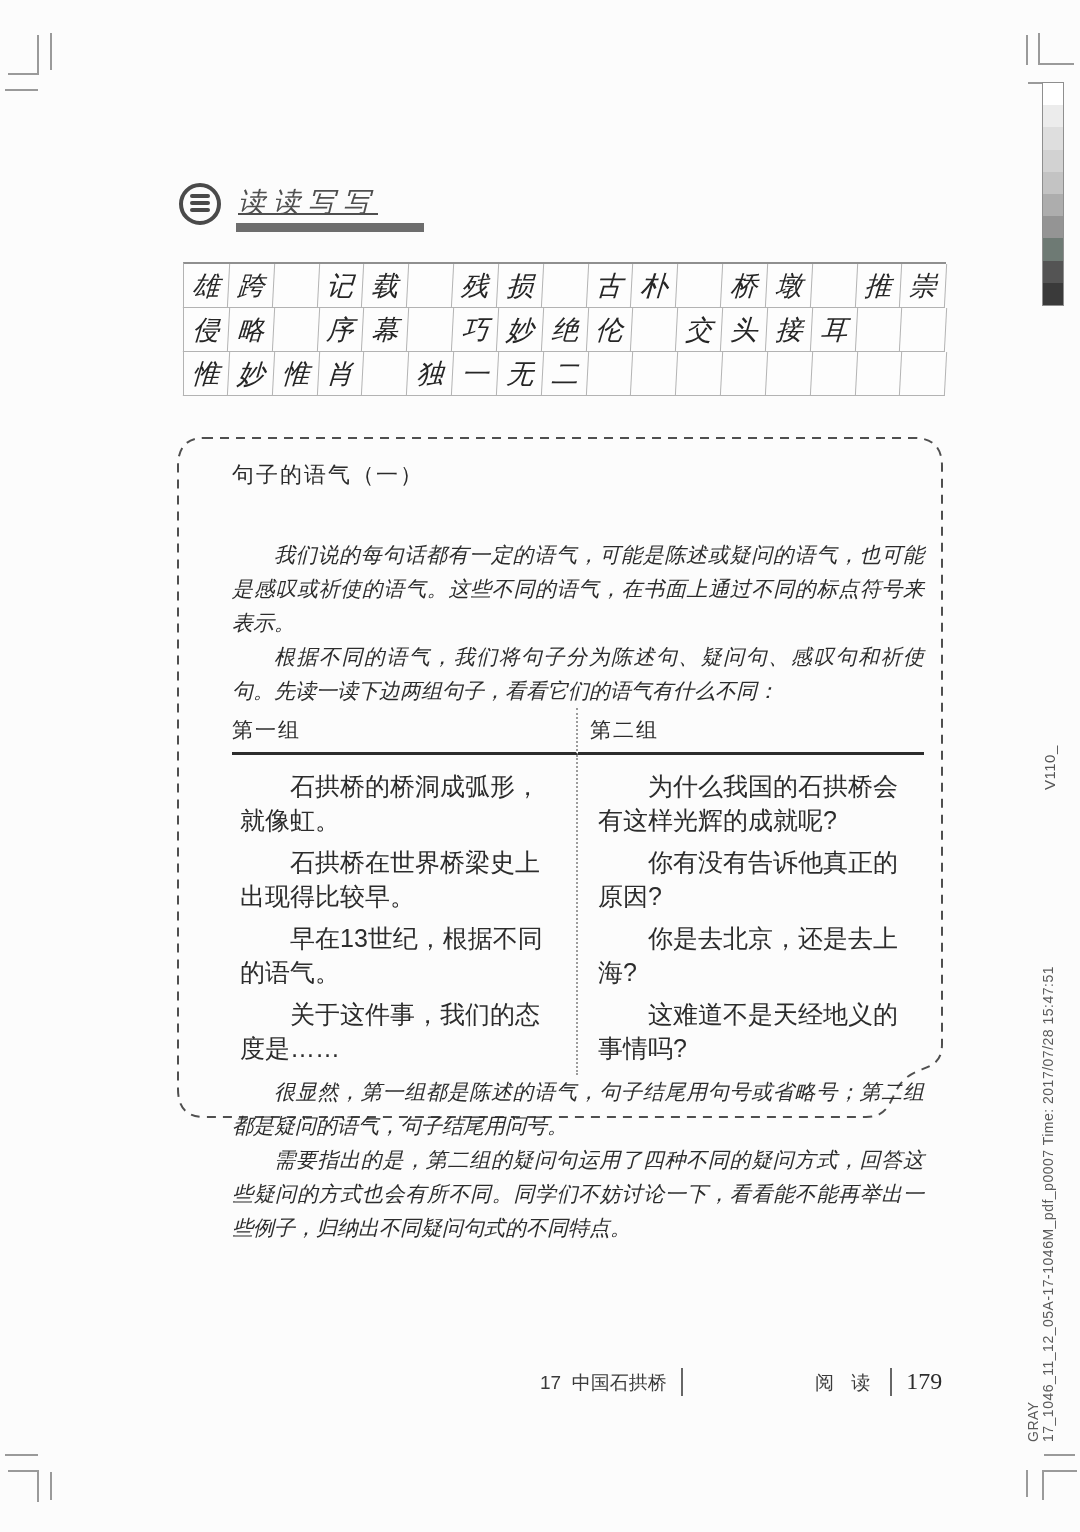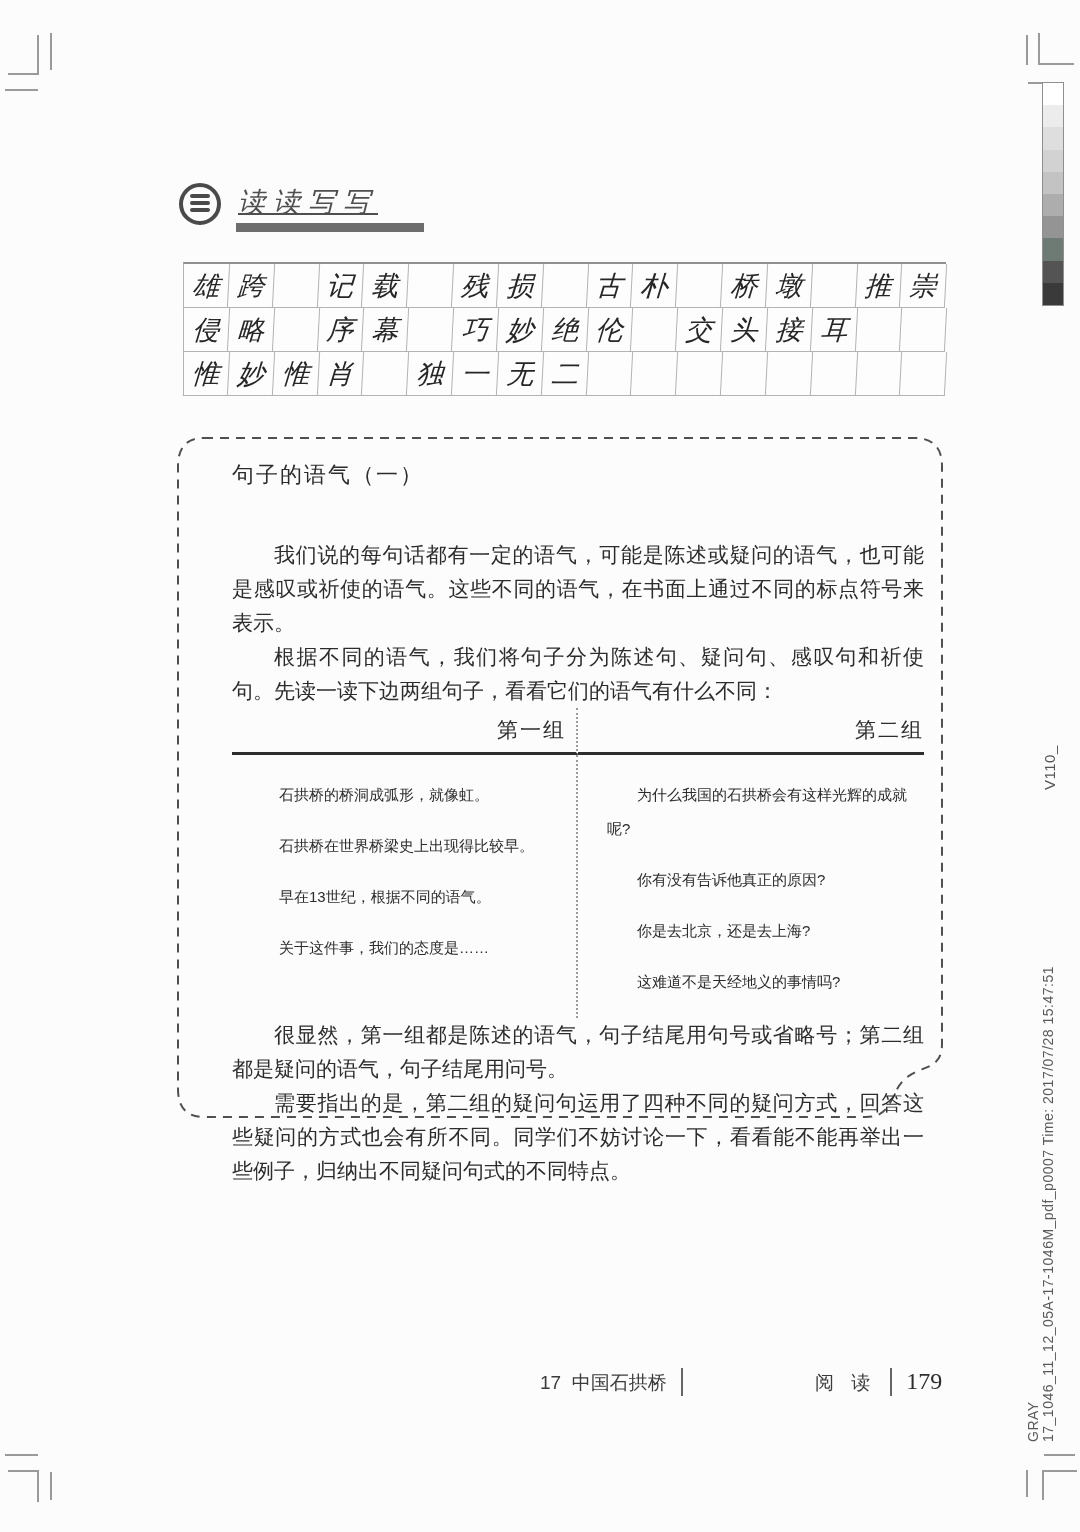--- a/index.html
+++ b/index.html
@@ -53,28 +53,28 @@
     transform:skewX(-3deg);
   }
 
   
   .tonebox-svg{position:absolute;left:176px;top:436px;}
   .tonebox{
     position:absolute;left:176px;top:436px;width:768px;height:681px;
     box-sizing:border-box;padding:24px 20px 0 56px;
   }
   .box-title{font-size:22px;line-height:30px;margin:0 0 48px 0;color:#2b2b2b;letter-spacing:2px;}
-  .para{font-size:21px;line-height:34px;text-indent:2em;text-align:justify;margin:0;color:#2c2c2c;}
+  .para{font-size:21px;line-height:34px;text-indent:2em;text-align:justify;margin:0;color:#2c2c2c;font-style:italic;}
   .gt{display:grid;grid-template-columns:1fr 1fr;}
   .gt-h{
-    text-align:right;font-size:21px;padding:8px 0 8px 0;color:#2c2c2c;
+    text-align:left;font-size:21px;padding:8px 0 8px 0;color:#2c2c2c;
     border-bottom:3px solid #2d2d2d;letter-spacing:2px;
   }
   .gt-c{padding-top:6px;padding-bottom:2px;}
-  .gt-c p{margin:17px;font-size:15px;line-height:34px;text-indent:2em;color:#2c2c2c;}
+  .gt-c p{margin:8px;font-size:25px;line-height:34px;text-indent:2em;color:#2c2c2c;}
   .gt-left{border-right:2px dotted #9b9b9b;padding-right:10px;}
   .gt-right{padding-left:12px;}
 
   
   .foot{position:absolute;top:1368px;font-size:19px;color:#3a3a3a;white-space:nowrap;}
   .foot .bar{display:inline-block;width:2px;height:28px;background:#666;vertical-align:-7px;margin:0 14px;}
   .foot-page{font-family:"Liberation Serif","DejaVu Serif",serif;font-size:24px;color:#2d2d2d;}
 
   
   .vcode{

